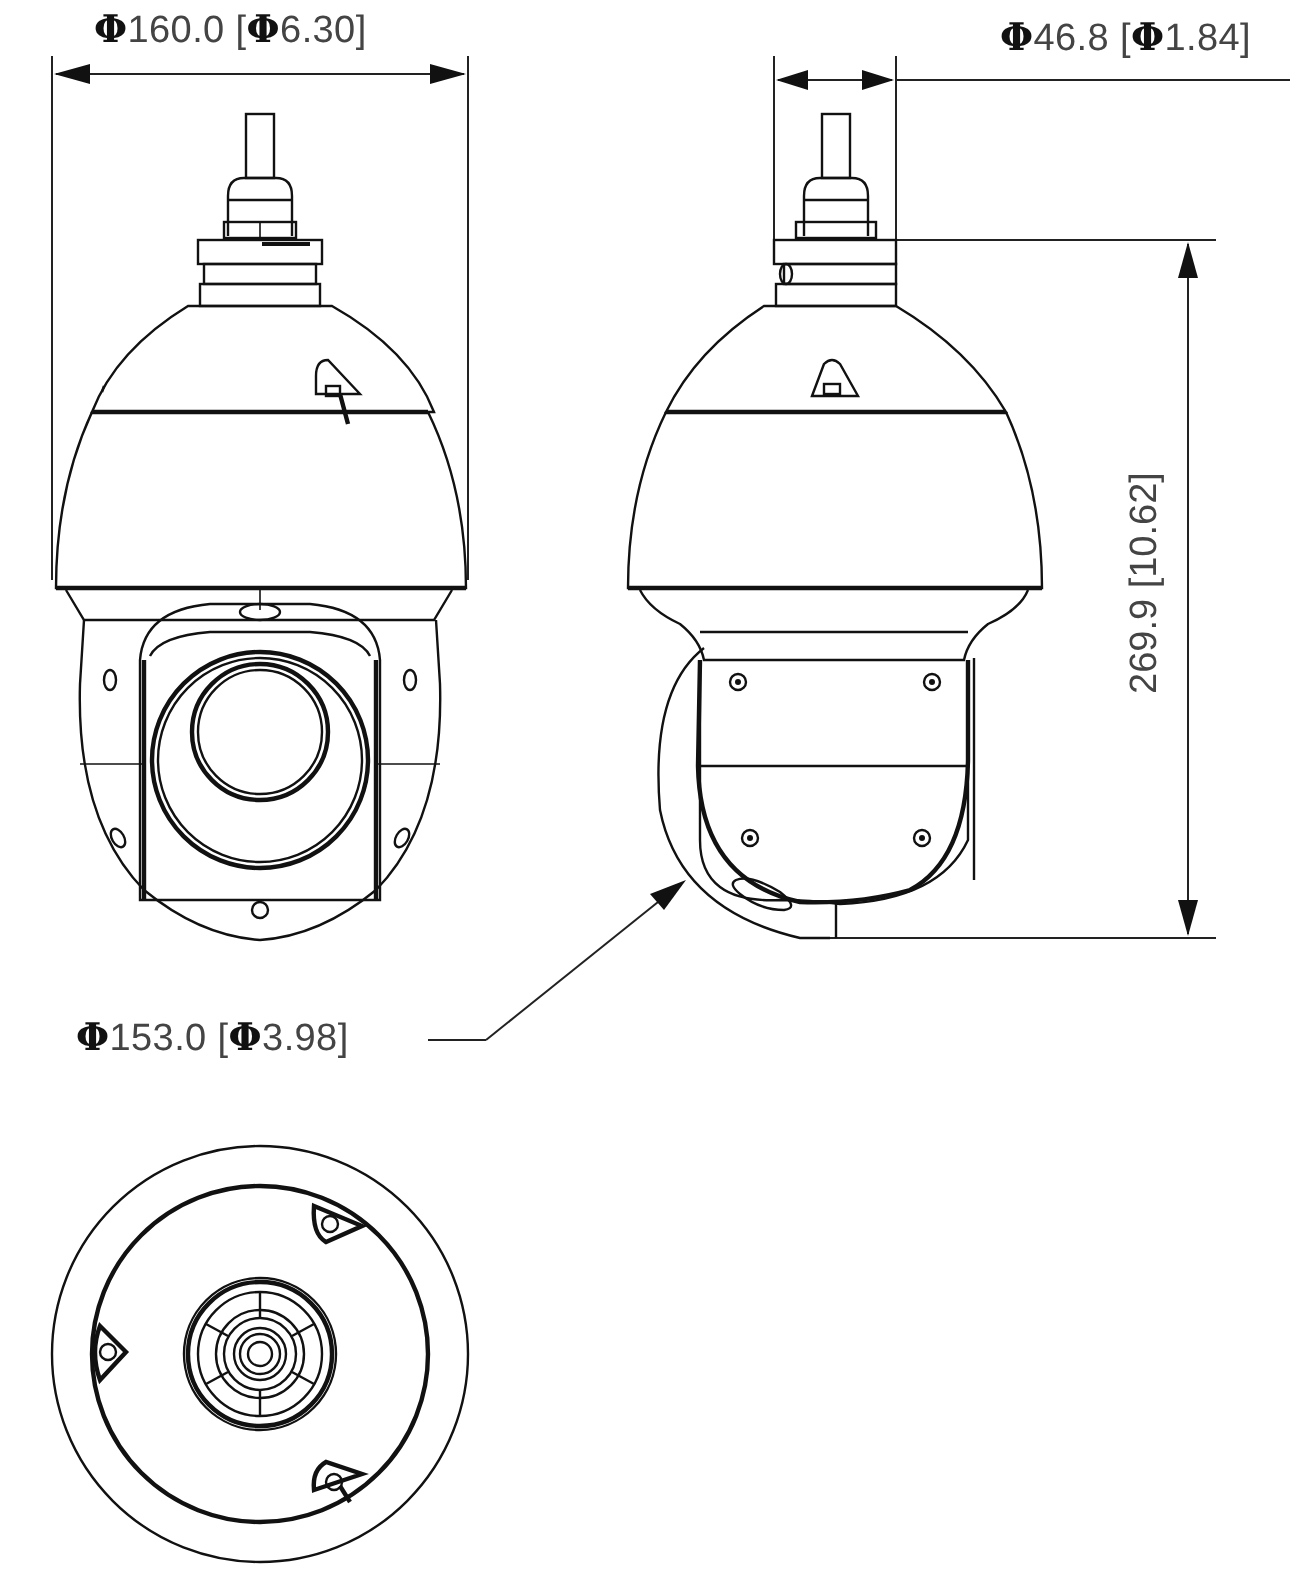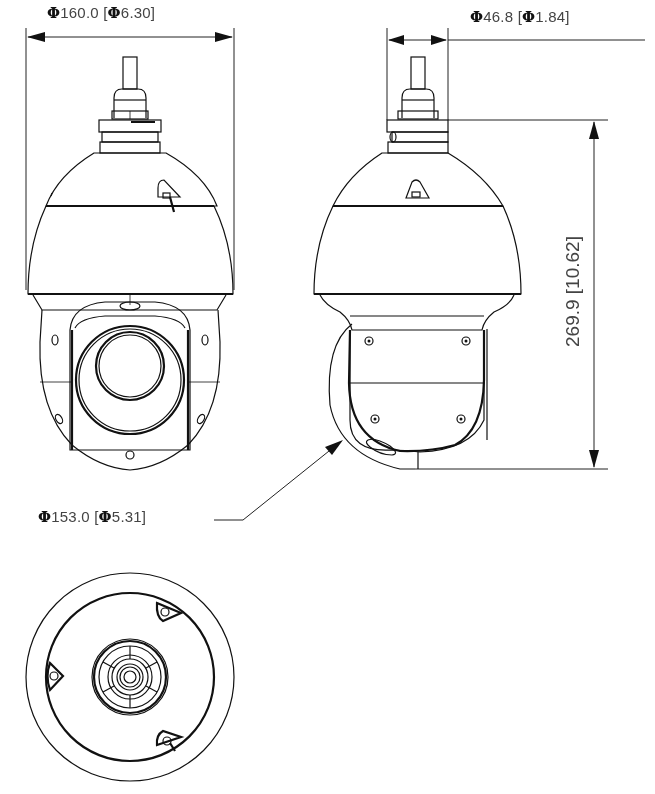--- a/index.html
+++ b/index.html
@@ -4,21 +4,21 @@
 <style>
   html, body { margin:0; padding:0; background:#ffffff; }
   body { width:655px; height:794px; position:relative; overflow:hidden;
          font-family:"Liberation Sans", "DejaVu Sans", sans-serif; color:#222; }
   svg { position:absolute; left:0; top:0; }
   .ln { stroke:#111; stroke-width:1.2; fill:none; }
   .thk { stroke:#111; stroke-width:2.2; fill:none; }
   .thin { stroke:#111; stroke-width:0.8; fill:none; }
   .dim { stroke:#222; stroke-width:1; fill:none; }
   .arrow { fill:#111; stroke:none; }
-  .label { position:absolute; font-size:15px; color:#444; white-space:nowrap; letter-spacing:0.2px; }
+  .label { position:absolute; font-size:19px; color:#444; white-space:nowrap; letter-spacing:0.2px; }
   .label .phi { font-family:"DejaVu Serif", "Liberation Serif", serif; color:#111; font-weight:bold; }
   .vlabel { position:absolute; font-size:19px; color:#444; white-space:nowrap;
             transform-origin:left top; transform:rotate(-90deg); }
 </style>
 </head>
 <body>
 
 <svg width="655" height="794" viewBox="0 0 655 794">
 
   <g>
@@ -172,23 +172,23 @@
       <circle class="ln" cx="167" cy="741" r="4"></circle>
       <line class="thk" x1="170" y1="743" x2="175" y2="751"></line>
     </g>
   </g>
 </svg>
 
 <div class="label" style="left:47px; top:4px;">
   <span class="phi">Φ</span><span>160.0 [</span><span class="phi">Φ</span><span>6.30]</span>
 </div>
 
-<div class="label" style="left:470px; top:8px;">
+<div class="label" style="left:500px; top:8px;">
   <span class="phi">Φ</span><span>46.8 [</span><span class="phi">Φ</span><span>1.84]</span>
 </div>
 
 <div class="vlabel" style="left:562px; top:347px;">
   <span>269.9 [10.62]</span>
 </div>
 
 <div class="label" style="left:38px; top:508px;">
-  <span class="phi">Φ</span><span>153.0 [</span><span class="phi">Φ</span><span>5.31]</span>
+  <span class="phi">Φ</span><span>153.0 [</span><span class="phi">Φ</span><span>3.98]</span>
 </div>
 
 </body></html>

